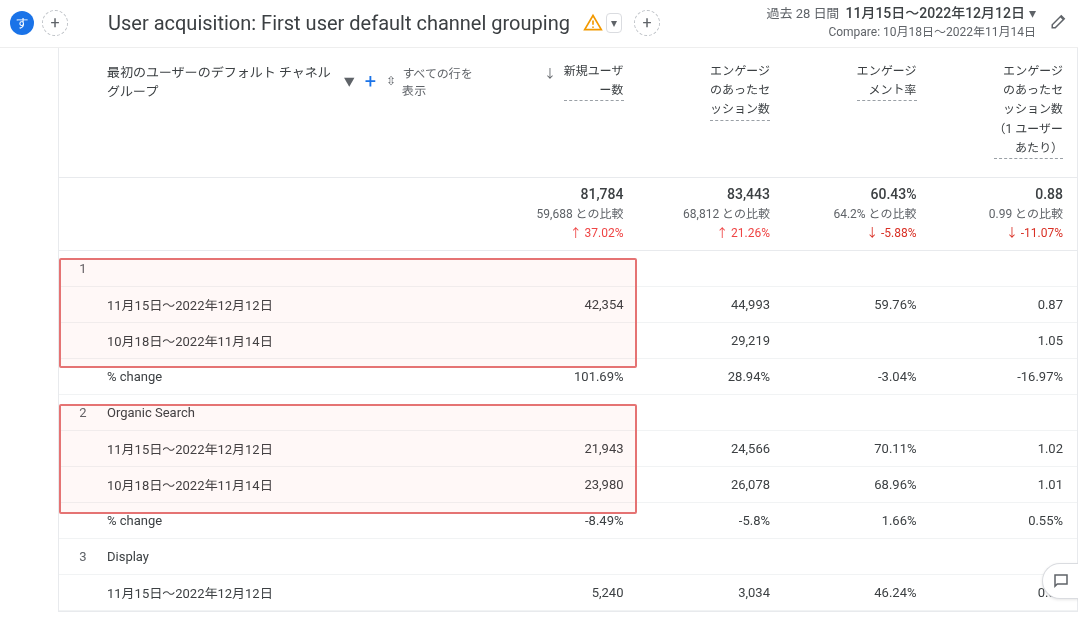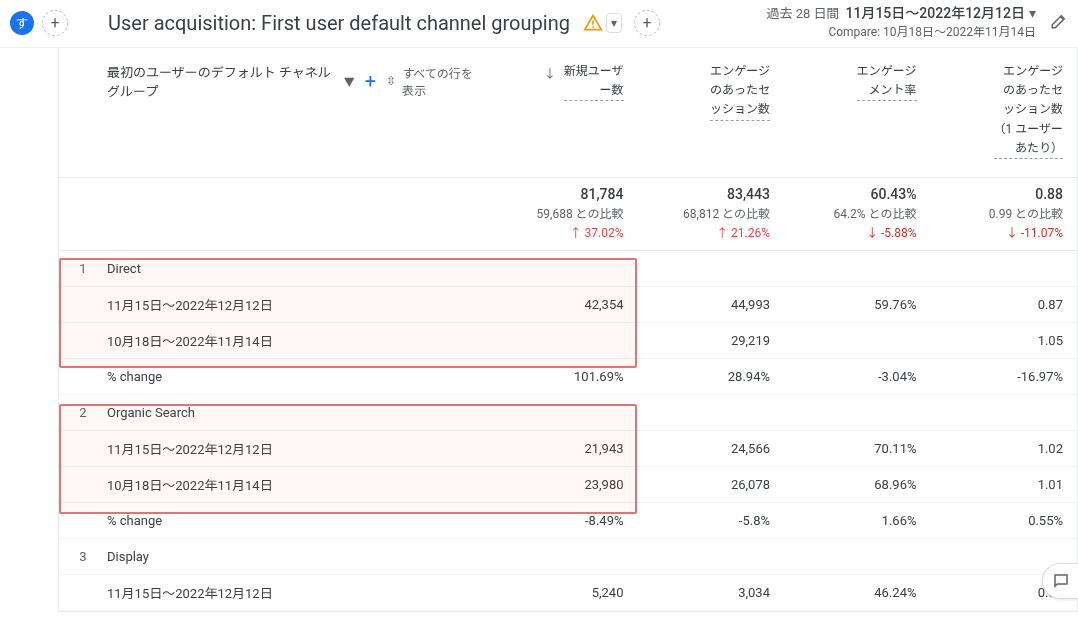--- a/index.html
+++ b/index.html
@@ -205,21 +205,20 @@
             <div class="tot-sub">0.99 との比較</div>
             <div class="tot-delta down">↓ -11.07%</div>
           </div>
       </div>
     </div>
 
     <div id="rows-container">
         <div class="data-row">
           <div class="data-left">
             <span class="row-idx">1</span>
-            <span class="row-label">Direct</span>
           </div>
           <div class="data-cols">
             <div class="data-col"></div>
             <div class="data-col"></div>
             <div class="data-col"></div>
             <div class="data-col"></div>
           </div>
         </div>
         <div class="data-row">
           <div class="data-left">

